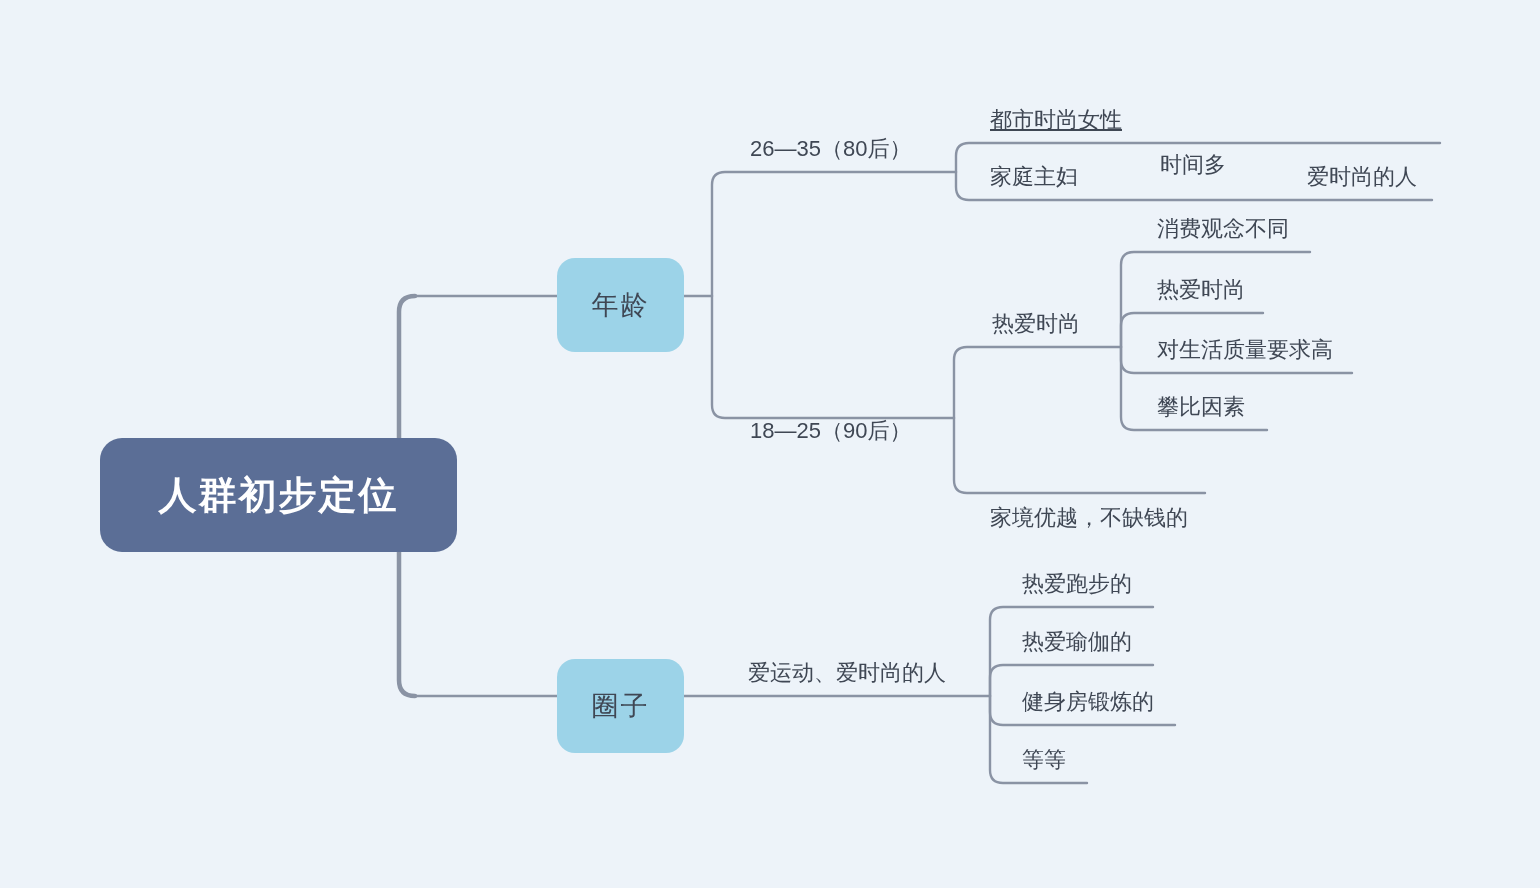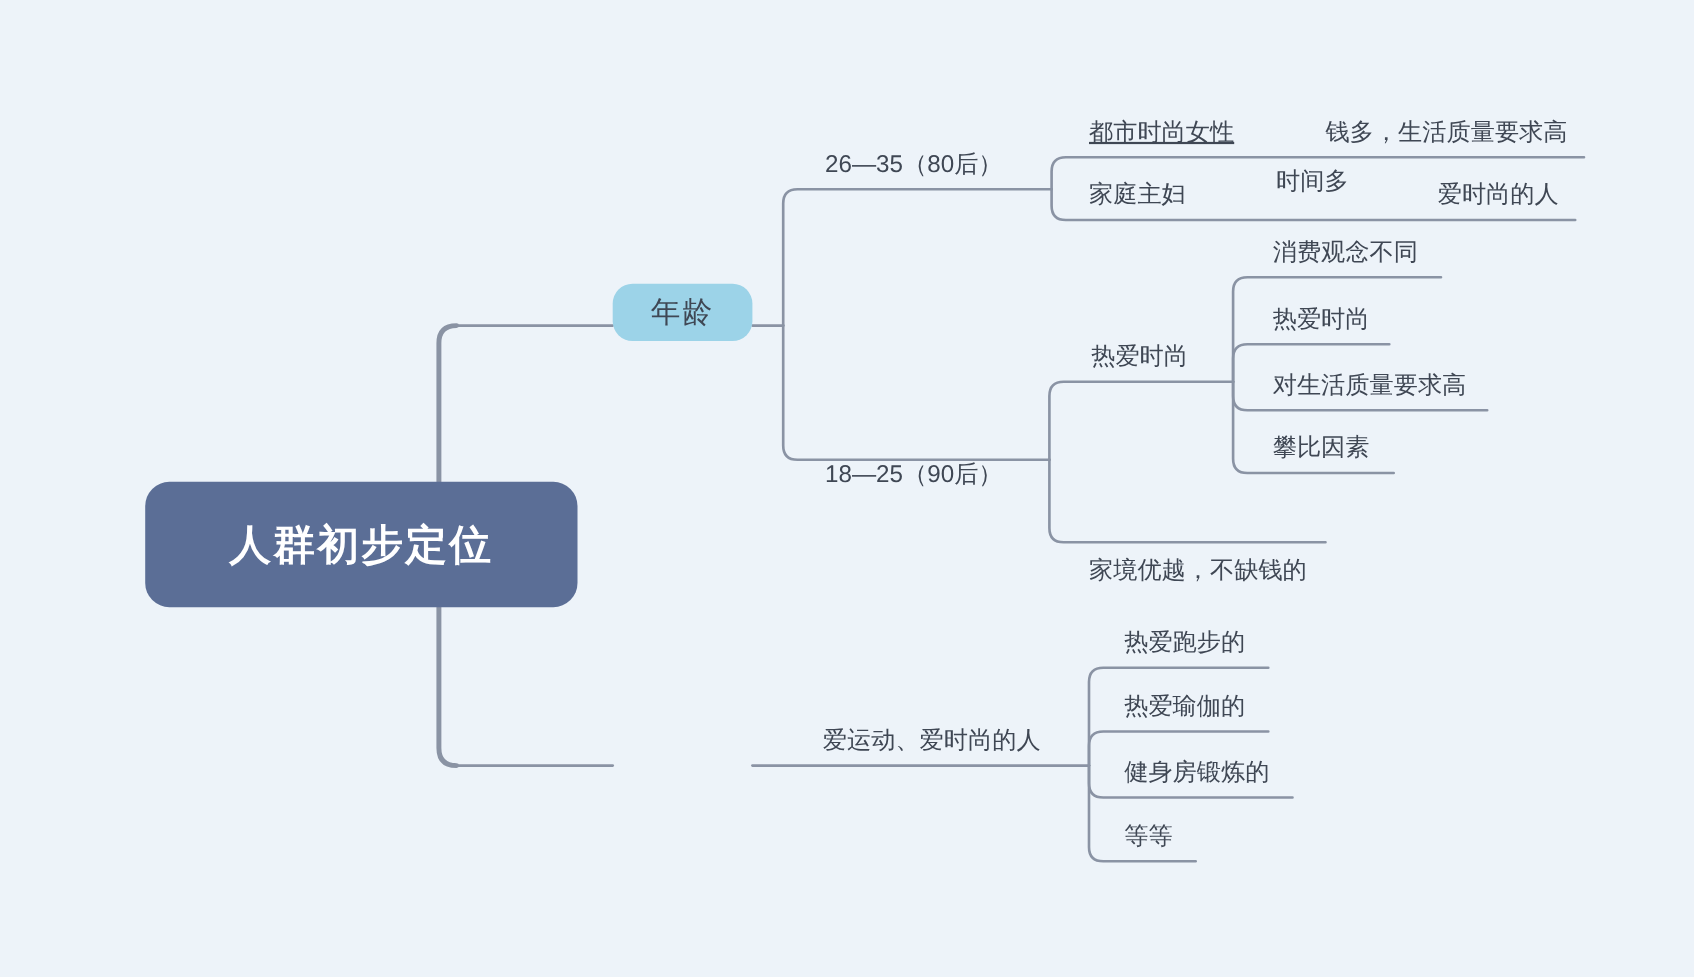--- a/index.html
+++ b/index.html
@@ -13,31 +13,30 @@
   }
   svg.links { position: absolute; left: 0; top: 0; }
   .box {
     position: absolute;
     display: flex;
     align-items: center;
     justify-content: center;
     box-sizing: border-box;
   }
   .root {
-    left: 100px; top: 438px; width: 393px; height: 114px;
+    left: 100px; top: 438px; width: 357px; height: 114px;
     background: #5b6e96;
     border-radius: 22px;
     color: #ffffff;
     font-size: 38px;
     font-weight: bold;
     letter-spacing: 2px;
-    margin-left: 32px;
   }
   .branch {
-    width: 127px; height: 52px;
+    width: 127px; height: 94px;
     background: #9cd3e8;
     border-radius: 18px;
     color: #3f4754;
     font-size: 27px;
     letter-spacing: 2px;
   }
   #n-age    { left: 557px; top: 258px; }
   #n-circle { left: 557px; top: 659px; }
   .t {
     position: absolute;
@@ -100,26 +99,28 @@
   </svg>
 
   <div class="box root">
     <span>人群初步定位</span>
   </div>
 
   <div class="box branch" id="n-age">
     <span>年龄</span>
   </div>
 
+  <div class="box branch" id="n-circle">
+    <span>圈子</span>
+  </div>
 
   <div class="t" id="t-26-35">26—35（80后）</div>
 
   <div class="t" id="t-urban">都市时尚女性</div>
 
-  <div class="t" id="t-money">钱多，生活质量要求高</div>
 
   <div class="t" id="t-housewife">家庭主妇</div>
 
   <div class="t" id="t-time">时间多</div>
 
   <div class="t" id="t-yogause">爱时尚的人</div>
 
   <div class="t" id="t-18-25">18—25（90后）</div>
 
   <div class="t" id="t-office">热爱时尚</div>

